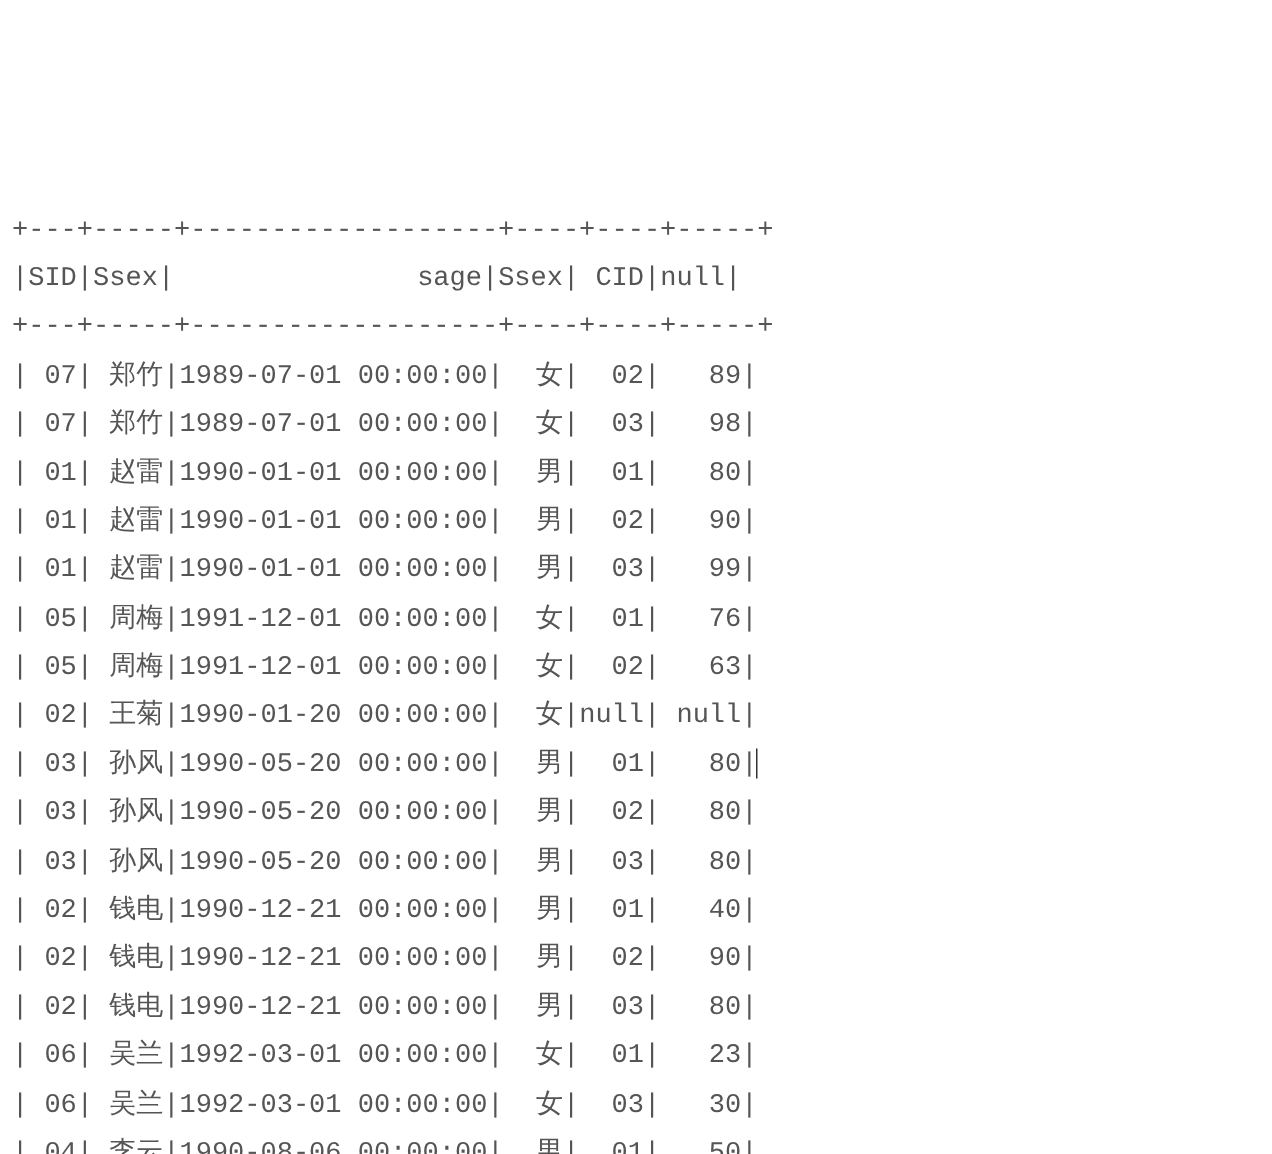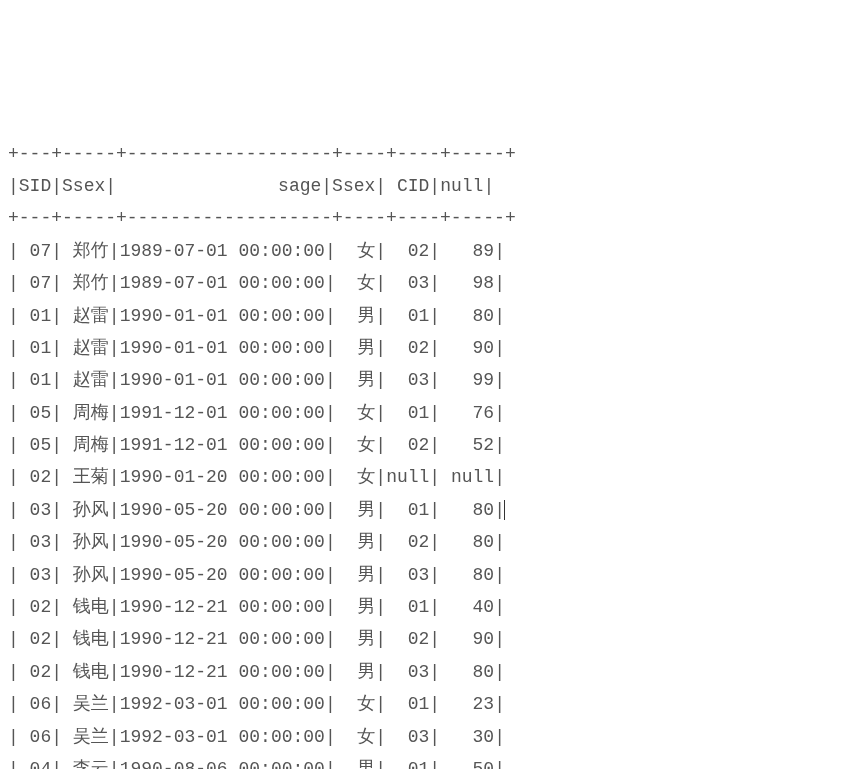--- a/index.html
+++ b/index.html
@@ -31,21 +31,21 @@
 
 <div class="table-wrap" id="ascii-table"><span>+---+-----+-------------------+----+----+-----+</span>
 <span>|<span>SID</span>|<span>Ssex</span>|<span>               sage</span>|<span>Ssex</span>|<span> CID</span>|<span>null</span>|</span>
 <span>+---+-----+-------------------+----+----+-----+</span>
 <span>|<span> 07</span>|<span> 郑竹</span>|<span>1989-07-01 00:00:00</span>|<span>  女</span>|<span>  02</span>|<span>   89</span>|</span>
 <span>|<span> 07</span>|<span> 郑竹</span>|<span>1989-07-01 00:00:00</span>|<span>  女</span>|<span>  03</span>|<span>   98</span>|</span>
 <span>|<span> 01</span>|<span> 赵雷</span>|<span>1990-01-01 00:00:00</span>|<span>  男</span>|<span>  01</span>|<span>   80</span>|</span>
 <span>|<span> 01</span>|<span> 赵雷</span>|<span>1990-01-01 00:00:00</span>|<span>  男</span>|<span>  02</span>|<span>   90</span>|</span>
 <span>|<span> 01</span>|<span> 赵雷</span>|<span>1990-01-01 00:00:00</span>|<span>  男</span>|<span>  03</span>|<span>   99</span>|</span>
 <span>|<span> 05</span>|<span> 周梅</span>|<span>1991-12-01 00:00:00</span>|<span>  女</span>|<span>  01</span>|<span>   76</span>|</span>
-<span>|<span> 05</span>|<span> 周梅</span>|<span>1991-12-01 00:00:00</span>|<span>  女</span>|<span>  02</span>|<span>   52</span>|</span>
+<span>|<span> 05</span>|<span> 周梅</span>|<span>1991-12-01 00:00:00</span>|<span>  女</span>|<span>  02</span>|<span>   63</span>|</span>
 <span>|<span> 02</span>|<span> 王菊</span>|<span>1990-01-20 00:00:00</span>|<span>  女</span>|<span>null</span>|<span> null</span>|</span>
 <span>|<span> 03</span>|<span> 孙风</span>|<span>1990-05-20 00:00:00</span>|<span>  男</span>|<span>  01</span>|<span>   80</span>|<span class="cursor"></span></span>
 <span>|<span> 03</span>|<span> 孙风</span>|<span>1990-05-20 00:00:00</span>|<span>  男</span>|<span>  02</span>|<span>   80</span>|</span>
 <span>|<span> 03</span>|<span> 孙风</span>|<span>1990-05-20 00:00:00</span>|<span>  男</span>|<span>  03</span>|<span>   80</span>|</span>
 <span>|<span> 02</span>|<span> 钱电</span>|<span>1990-12-21 00:00:00</span>|<span>  男</span>|<span>  01</span>|<span>   40</span>|</span>
 <span>|<span> 02</span>|<span> 钱电</span>|<span>1990-12-21 00:00:00</span>|<span>  男</span>|<span>  02</span>|<span>   90</span>|</span>
 <span>|<span> 02</span>|<span> 钱电</span>|<span>1990-12-21 00:00:00</span>|<span>  男</span>|<span>  03</span>|<span>   80</span>|</span>
 <span>|<span> 06</span>|<span> 吴兰</span>|<span>1992-03-01 00:00:00</span>|<span>  女</span>|<span>  01</span>|<span>   23</span>|</span>
 <span>|<span> 06</span>|<span> 吴兰</span>|<span>1992-03-01 00:00:00</span>|<span>  女</span>|<span>  03</span>|<span>   30</span>|</span>
 <span>|<span> 04</span>|<span> 李云</span>|<span>1990-08-06 00:00:00</span>|<span>  男</span>|<span>  01</span>|<span>   50</span>|</span>

